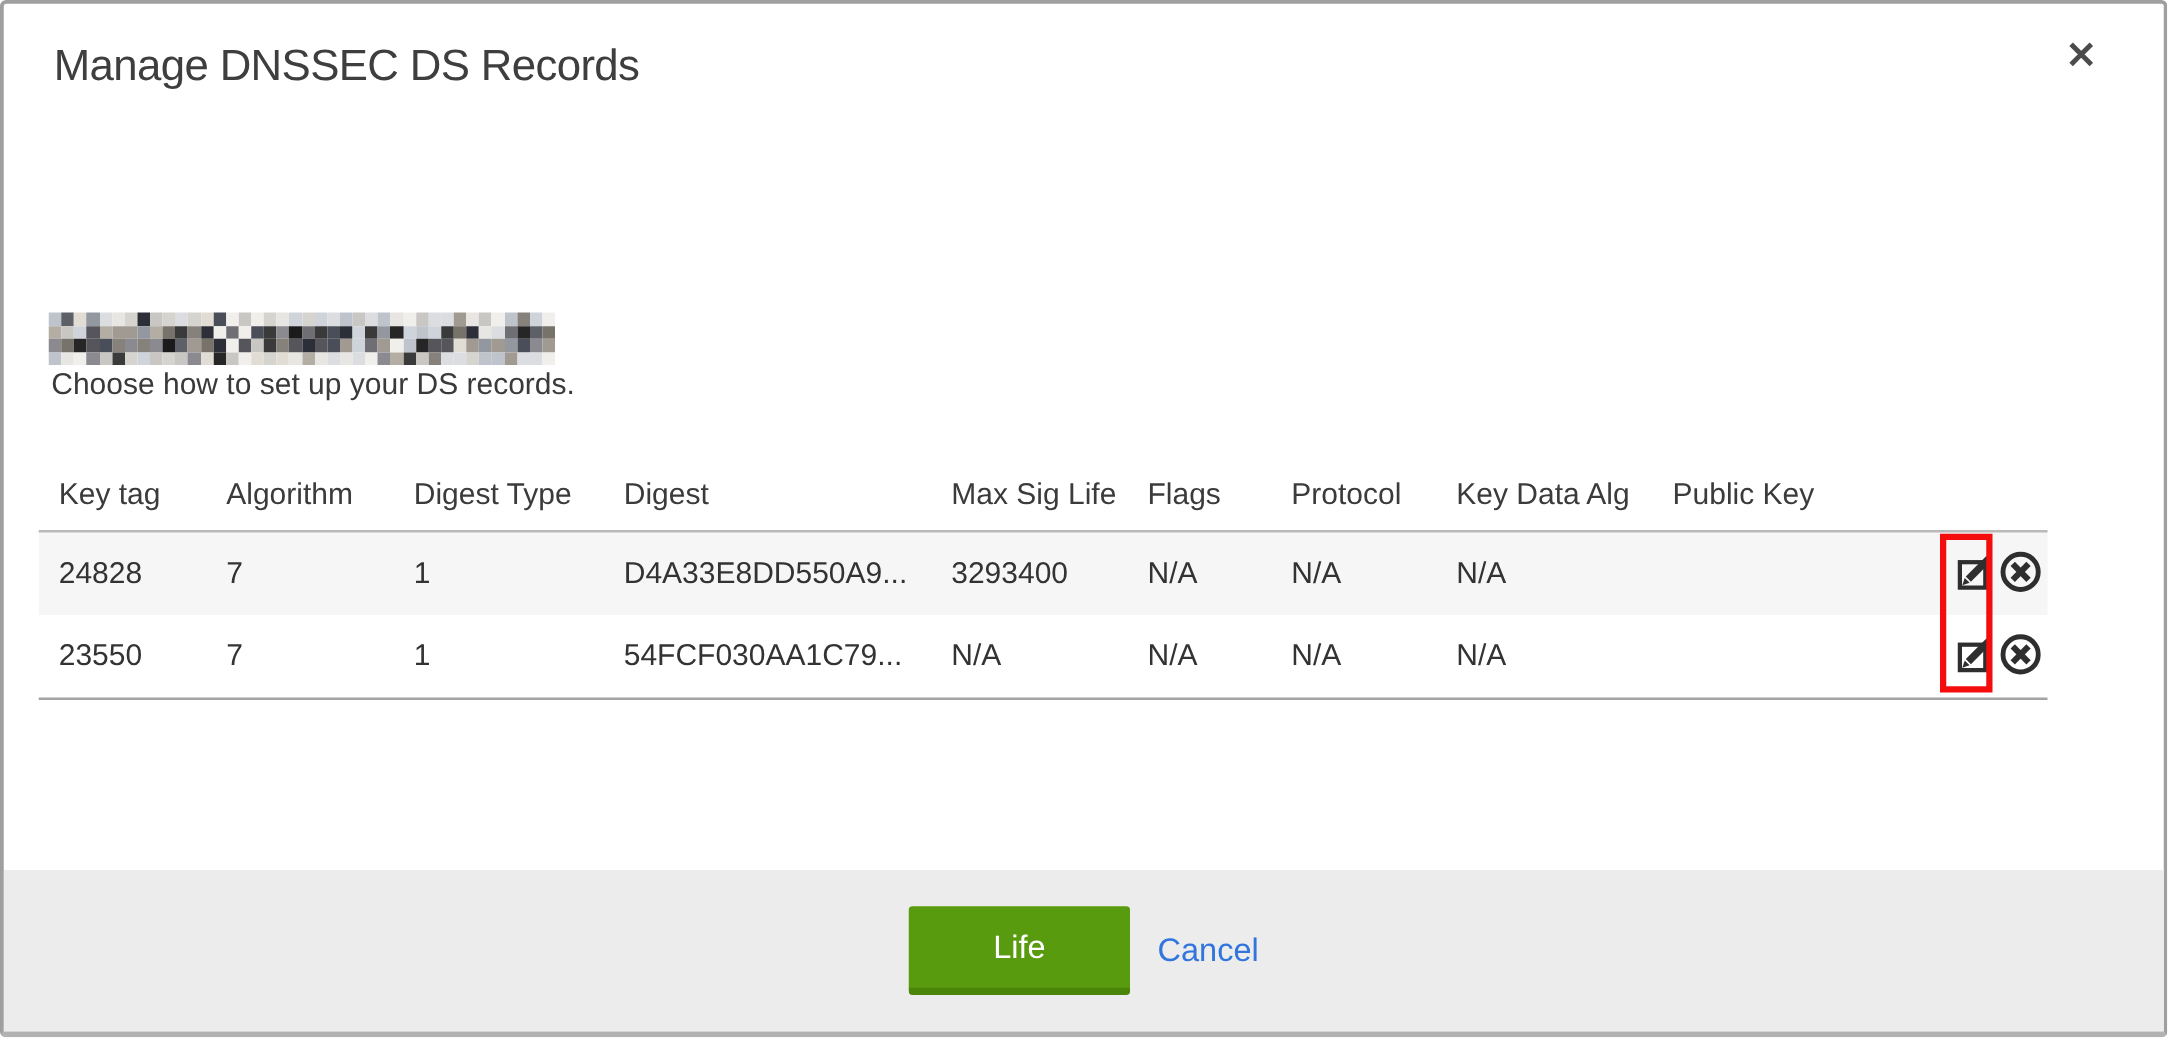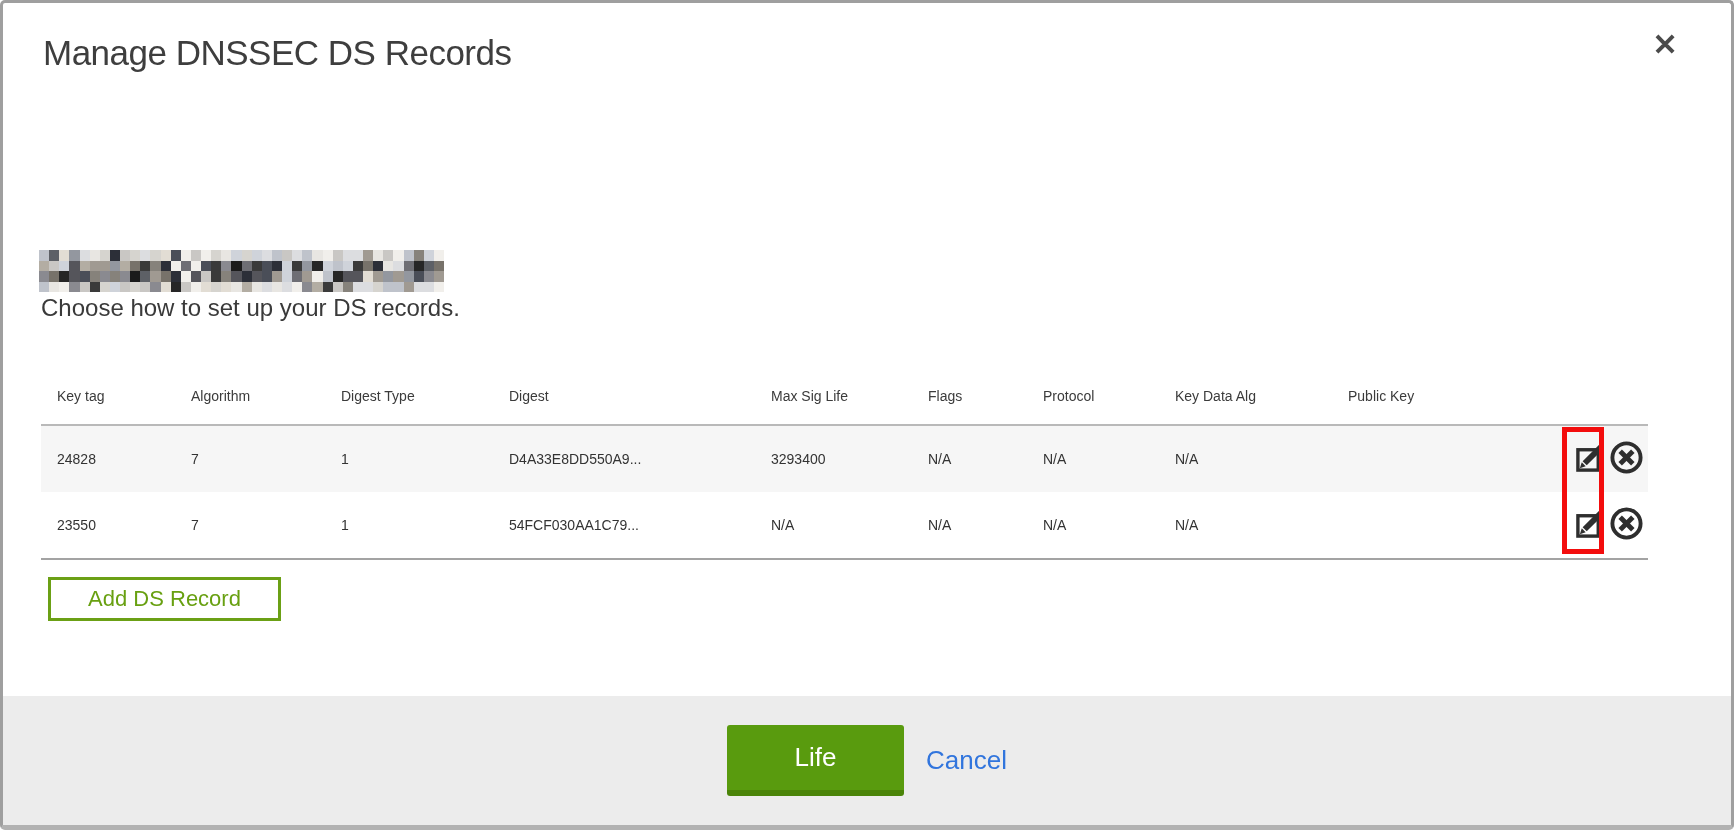--- a/index.html
+++ b/index.html
@@ -37,23 +37,23 @@
     grid-template-columns:repeat(40,1fr);
     grid-template-rows:repeat(4,1fr);
   }
 
   .subtitle {
     position:absolute; left:38px; top:291px;
     font-size:24px; color:#3a3a3a;text-align:right;
   }
 
   .ds-table {
-    position:absolute; left:38px; top:365px;
+    position:absolute; left:28px; top:365px;
     width:1607px;
-    font-size:14px; color:#333;
+    font-size:24px; color:#333;
   }
   .t-row {
     display:grid;
     grid-template-columns:134px 150px 168px 262px 157px 115px 132px 173px 1fr 92px;
     align-items:center;
   }
   .t-head { height:56px; color:#3b3b3b; }
   .t-body-row { height:68px; }
   .t-body-row.odd { background:#f6f6f6; border-top:2px solid #b9b9b9; }
   .t-body-row.even { background:#ffffff; }
@@ -353,20 +353,19 @@
           <line x1="24.5" y1="11.5" x2="11.5" y2="24.5" stroke="#2e2e2e" stroke-width="5"></line>
         </svg>
       </span>
     </button>
   </div>
 </div>
       </div>
     <div class="highlight-box"></div>
   </div>
 
-  <button class="add-btn">Add DS Record</button>
 
   <div class="footer">
     <button class="save-btn">Life</button>
     <a class="cancel-link">Cancel</a>
   </div>
 
 </div>
 
 </body></html>

